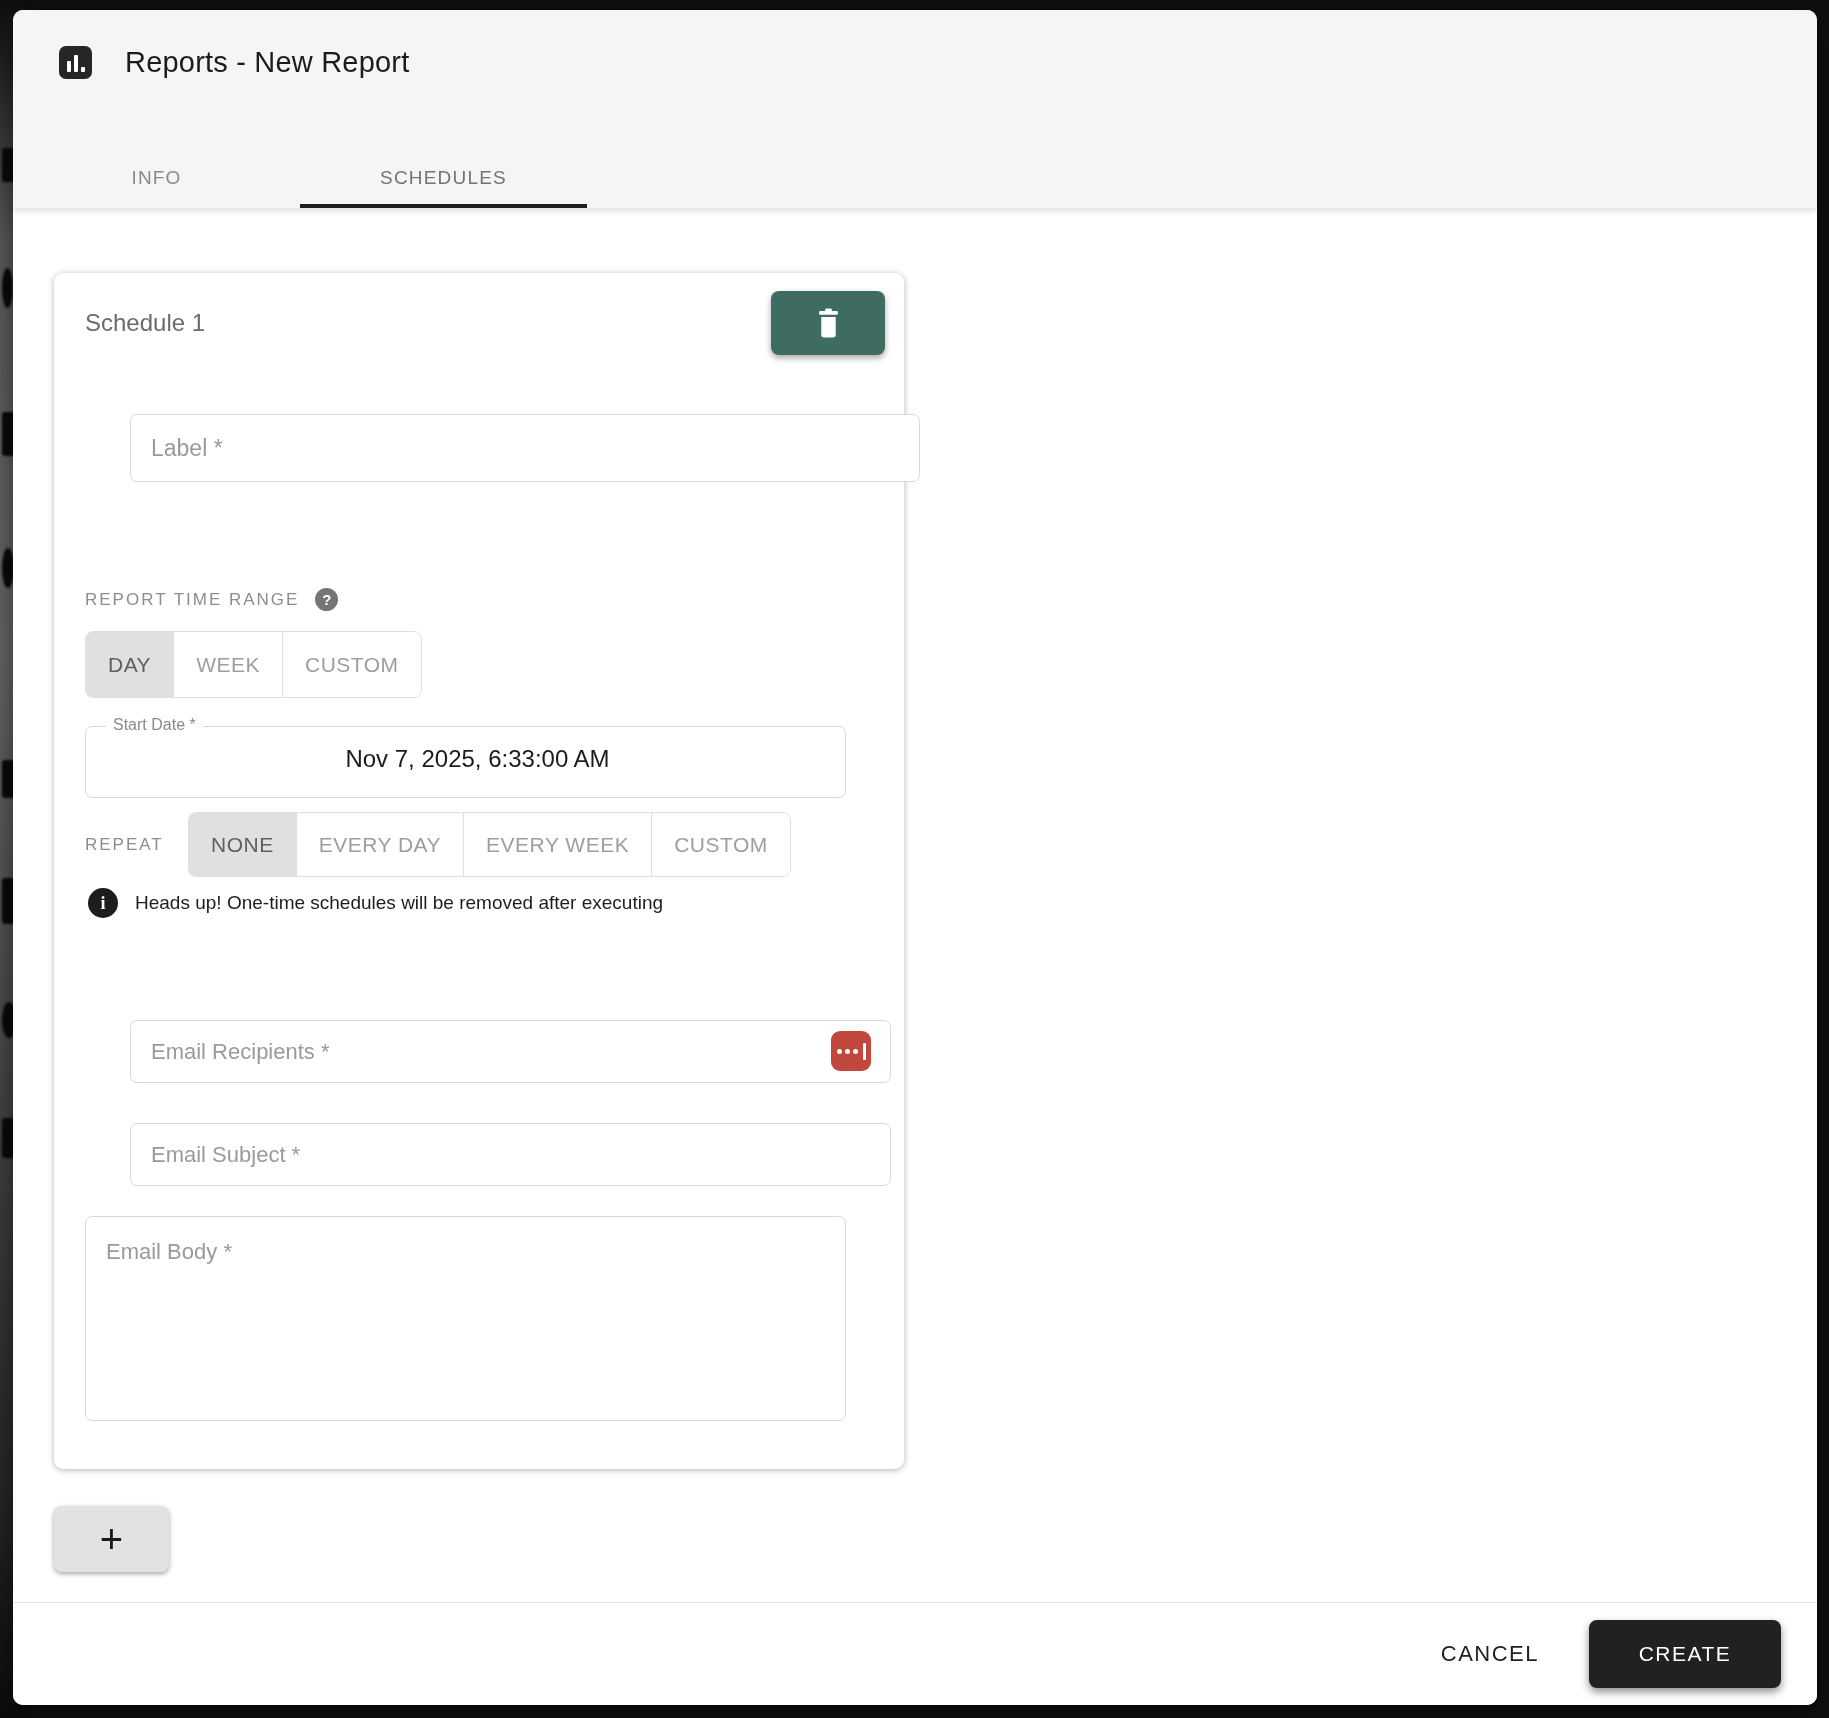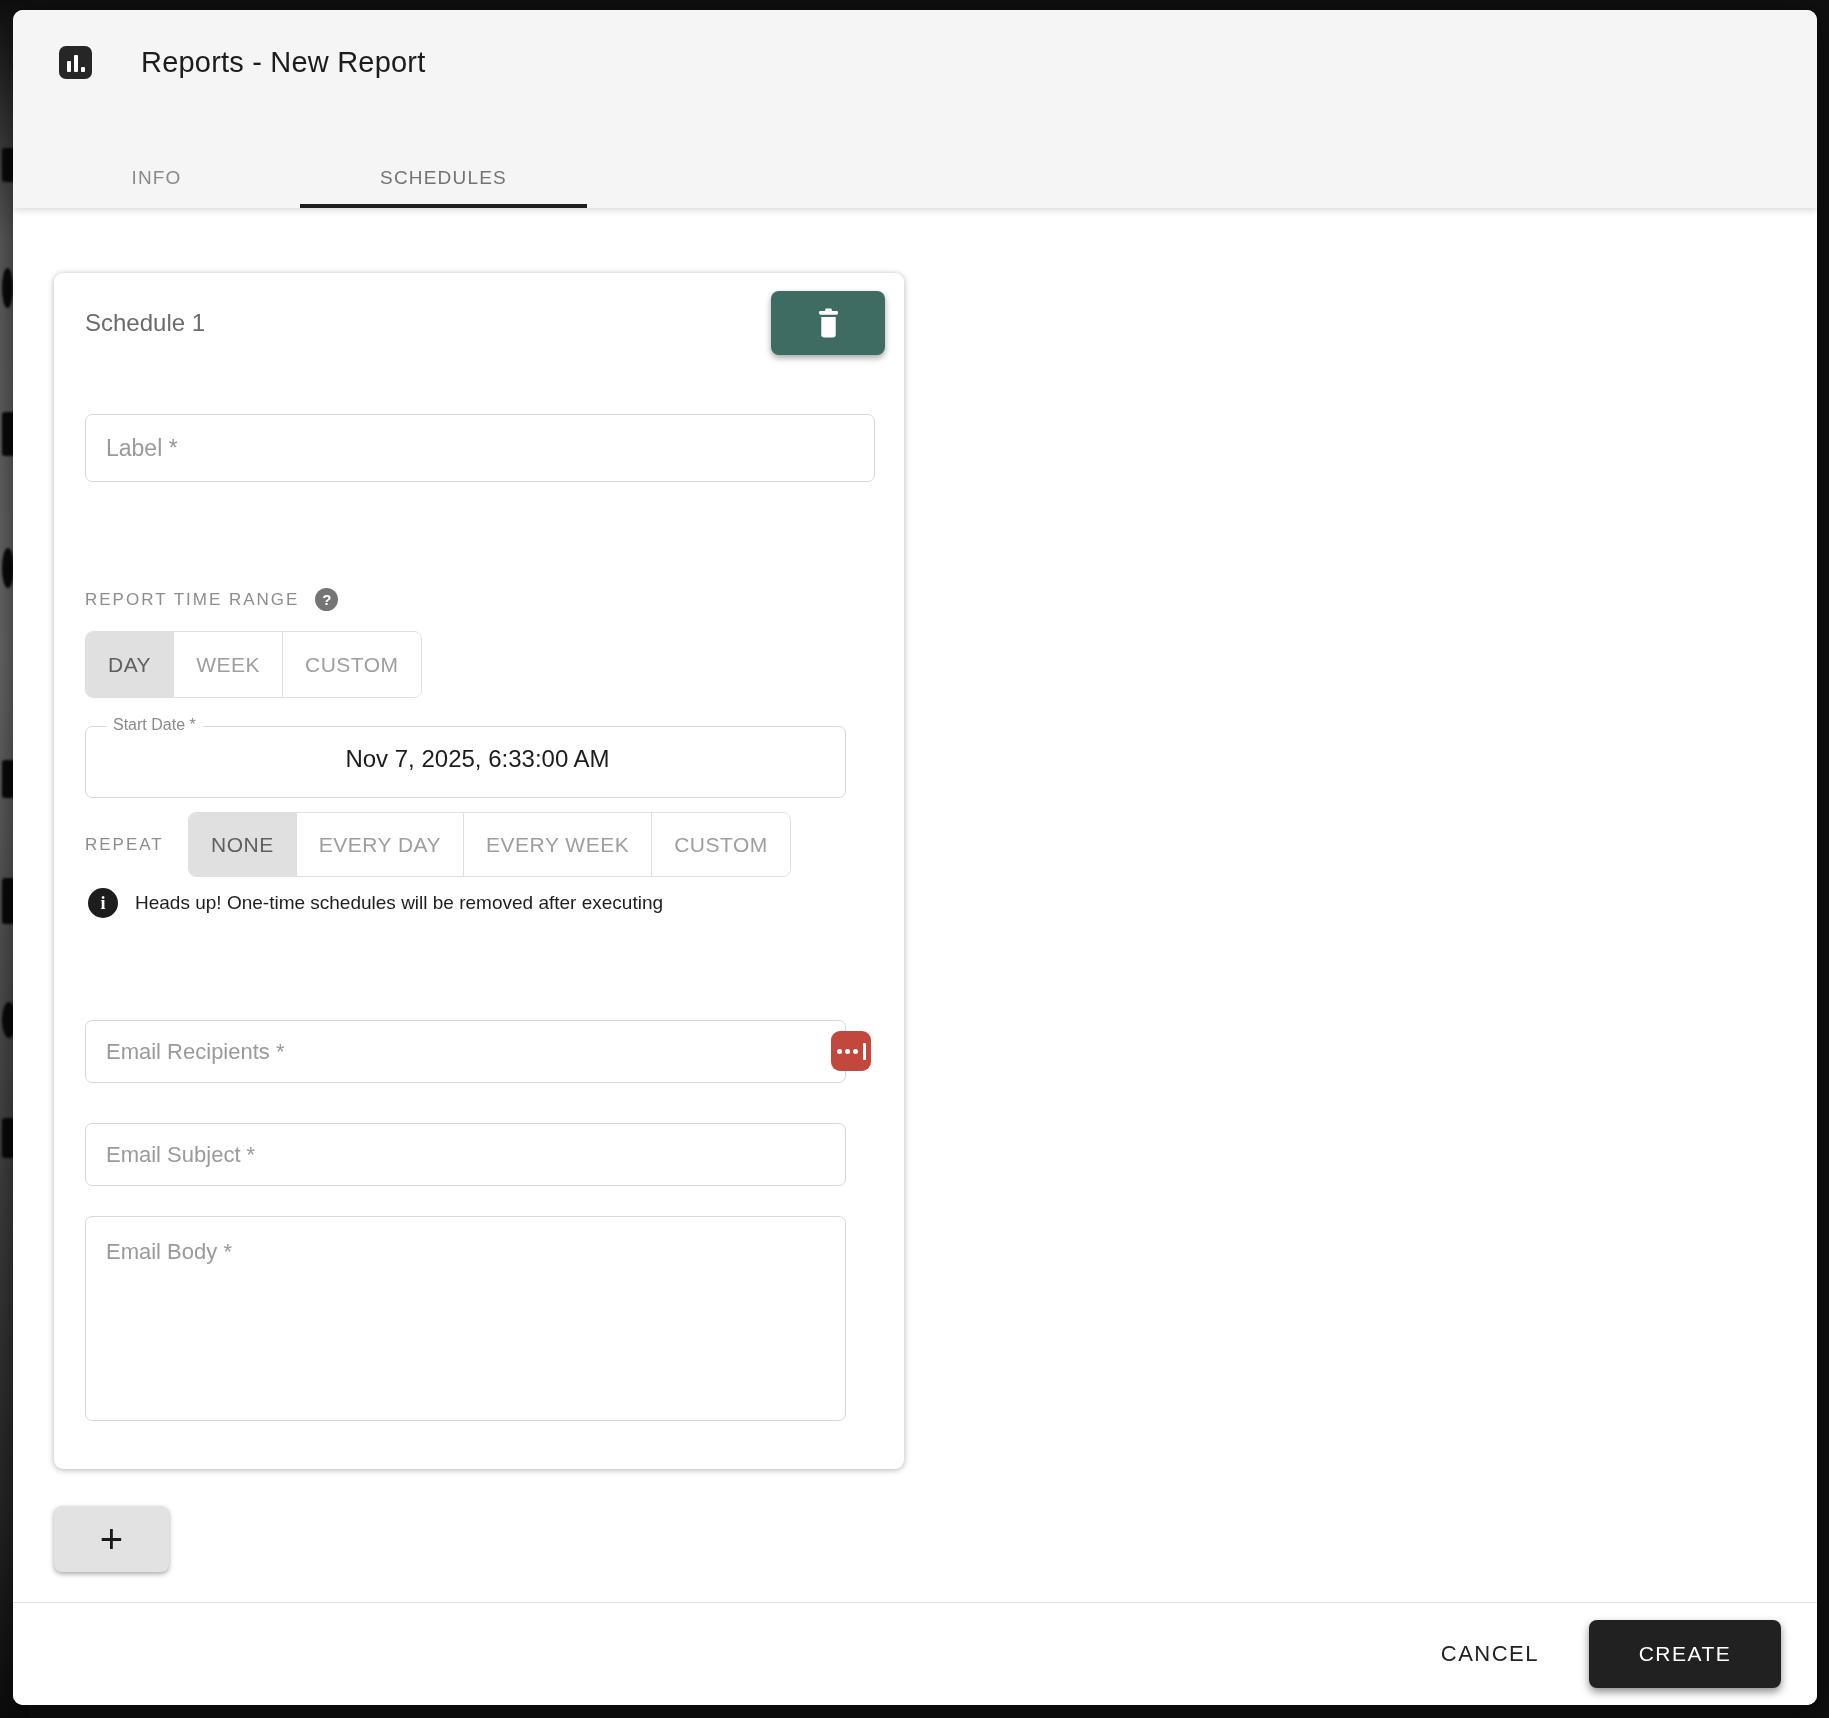--- a/index.html
+++ b/index.html
@@ -28,21 +28,21 @@
     display: flex; flex-direction: column;
   }
 
   
   .modal-header {
     background: #f5f5f5; height: 198px; flex: 0 0 auto;
     box-shadow: 0 3px 6px rgba(0,0,0,0.13);
     position: relative; z-index: 5;
   }
   .header-title-row {
-    display: flex; align-items: flex-end; gap: 49px;
+    display: flex; align-items: flex-end; gap: 33px;
     padding: 36px 0 0 46px;
   }
   .app-icon {
     width: 33px; height: 33px; background: #262626; border-radius: 7px;
     display: flex; align-items: flex-end; justify-content: center;
     gap: 3px; padding: 6px 6px 7px 6px;
   }
   .app-icon .bar { background: #ffffff; width: 4px; border-radius: 1px; }
   .app-icon .bar.b1 { height: 11px; }
   .app-icon .bar.b2 { height: 17px; }
@@ -74,21 +74,21 @@
   .schedule-title { font-size: 24px; color: #6b6b6b; padding-top: 18px; }
   .delete-button {
     width: 114px; height: 64px; background: #3e6b62; border: none; border-radius: 8px;
     display: flex; align-items: center; justify-content: center; cursor: pointer;
     box-shadow: 0 3px 6px rgba(0,0,0,0.35); margin-right: -12px;
   }
 
   .text-field {
     border: 1px solid #d8d8d8; border-radius: 7px; background: #fff;
     font-size: 22px; color: #1c1c1c; width: 761px; height: 63px;
-    padding: 0 20px; outline: none;
+    padding: 0 20px; outline: none; margin-left: 45px;
   }
   .text-field::placeholder { color: #9a9a9a; opacity: 1; }
   .label-field { width: 790px; height: 68px; margin-top: 59px; font-size: 23px; }
 
   .section-label-row { display: flex; align-items: center; gap: 16px; margin-top: 106px; }
   .section-label {
     font-size: 17px; color: #8d8d8d; letter-spacing: 2px; text-transform: uppercase;
   }
   .help-icon {
     width: 23px; height: 23px; border-radius: 50%; background: #757575; color: #fff;

